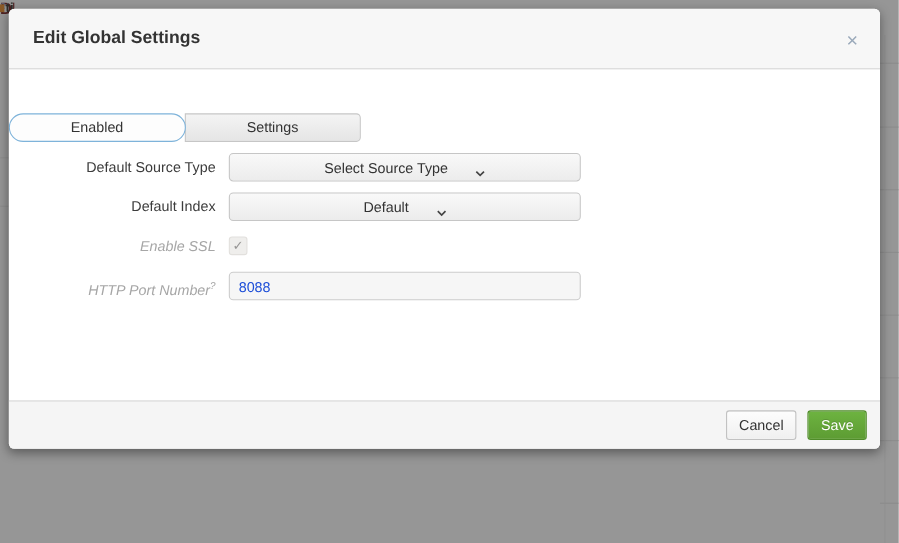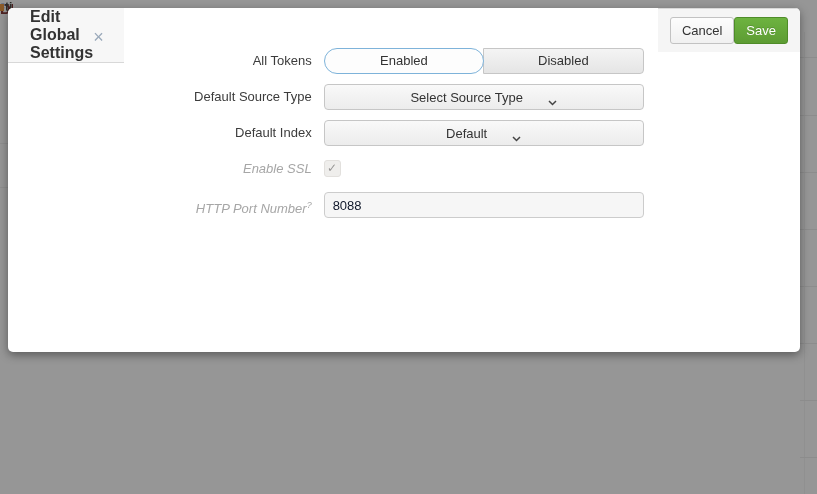--- a/index.html
+++ b/index.html
@@ -18,24 +18,24 @@
   .frag-lowleft { left: 0; top: 161; font-size: 12px; color: #2e2c29; width: 14px; font-weight: bold; }
   .frag-lowleft .orange-dot { display: inline-block; width: 4px; height: 7px; background: #8a5a28; margin-right: 1px; }
   .bg-line-h { position: absolute; z-index: 1; height: 1px; background: #8c8c8c; }
   .bg-line-h.right { left: 800px; width: 17px; }
   .bg-line-h.left { left: 0; width: 8px; background: #8e8e8e; }
   .bg-line-v { position: absolute; z-index: 1; left: 804px; top: 32px; bottom: 0; width: 1px; background: #909090; }
 
   
   .modal {
     position: absolute; z-index: 10;
-    left: 8px; top: 8px; width: 792px; height: 344px;
+    left: 8px; top: 8px; width: 792px; height: 400px;
     background: #ffffff; border-radius: 5px;
     box-shadow: 0 3px 10px rgba(0,0,0,0.40);
-    display: flex; flex-direction: row;
+    display: flex; flex-direction: column;
     overflow: hidden;
   }
   .modal-header {
     height: 55px; flex: 0 0 55px;
     background: #f7f7f7; border-bottom: 1px solid #d8d8d8;
     display: flex; align-items: center;
     padding: 0 20px 0 22px;
   }
   .modal-title { font-size: 16px; font-weight: bold; color: #333; }
   .modal-close {
@@ -84,31 +84,31 @@
     width: 17px; height: 17px; margin-top: 4px;
     background: #efeeec; border: 1px solid #e2e0dd; border-radius: 3px;
     color: #979695; font-size: 12px; line-height: 15px; text-align: center;
     cursor: default;
   }
 
   
   .text-input {
     width: 320px; height: 26px;
     border: 1px solid #ccc; border-radius: 4px;
-    background: #f6f6f6; color: #0f172a;
+    background: #f6f6f6; color: #1d4ed8;
     font-size: 13px; padding: 0 8px;
     font-family: inherit;
   }
 
   
   .modal-footer {
     flex: 0 0 44px; height: 44px;
     background: #f5f5f5; border-top: 1px solid #d8d8d8;
     display: flex; align-items: center; justify-content: flex-end;
-    padding: 0 12px; 
+    padding: 0 12px; gap: 10px;
   }
   .btn {
     height: 27px; padding: 0 11px; border-radius: 3px;
     font-size: 13px; cursor: pointer; font-family: inherit;
   }
   .btn-cancel {
     background: linear-gradient(#fdfdfd, #f0f0f0);
     border: 1px solid #c2c2c2; color: #333;
   }
   .btn-save {
@@ -138,25 +138,24 @@
 <div class="modal">
 
   <div class="modal-header">
     <div class="modal-title">Edit Global Settings</div>
     <button class="modal-close">×</button>
   </div>
 
   <div class="modal-body">
 
     <div class="form-row">
-      <div class="form-label">All Tokens</div>
       <div class="control-area">
         <div class="segmented">
           <button class="seg first selected">Enabled</button>
-          <button class="seg last">Disabled</button>
+          <button class="seg last">Settings</button>
         </div>
       </div>
     </div>
 
     <div class="form-row">
       <div class="form-label">Default Source Type</div>
       <div class="control-area">
         <button class="dropdown-btn">
           <span>Select Source Type</span>
           <span class="chev">

